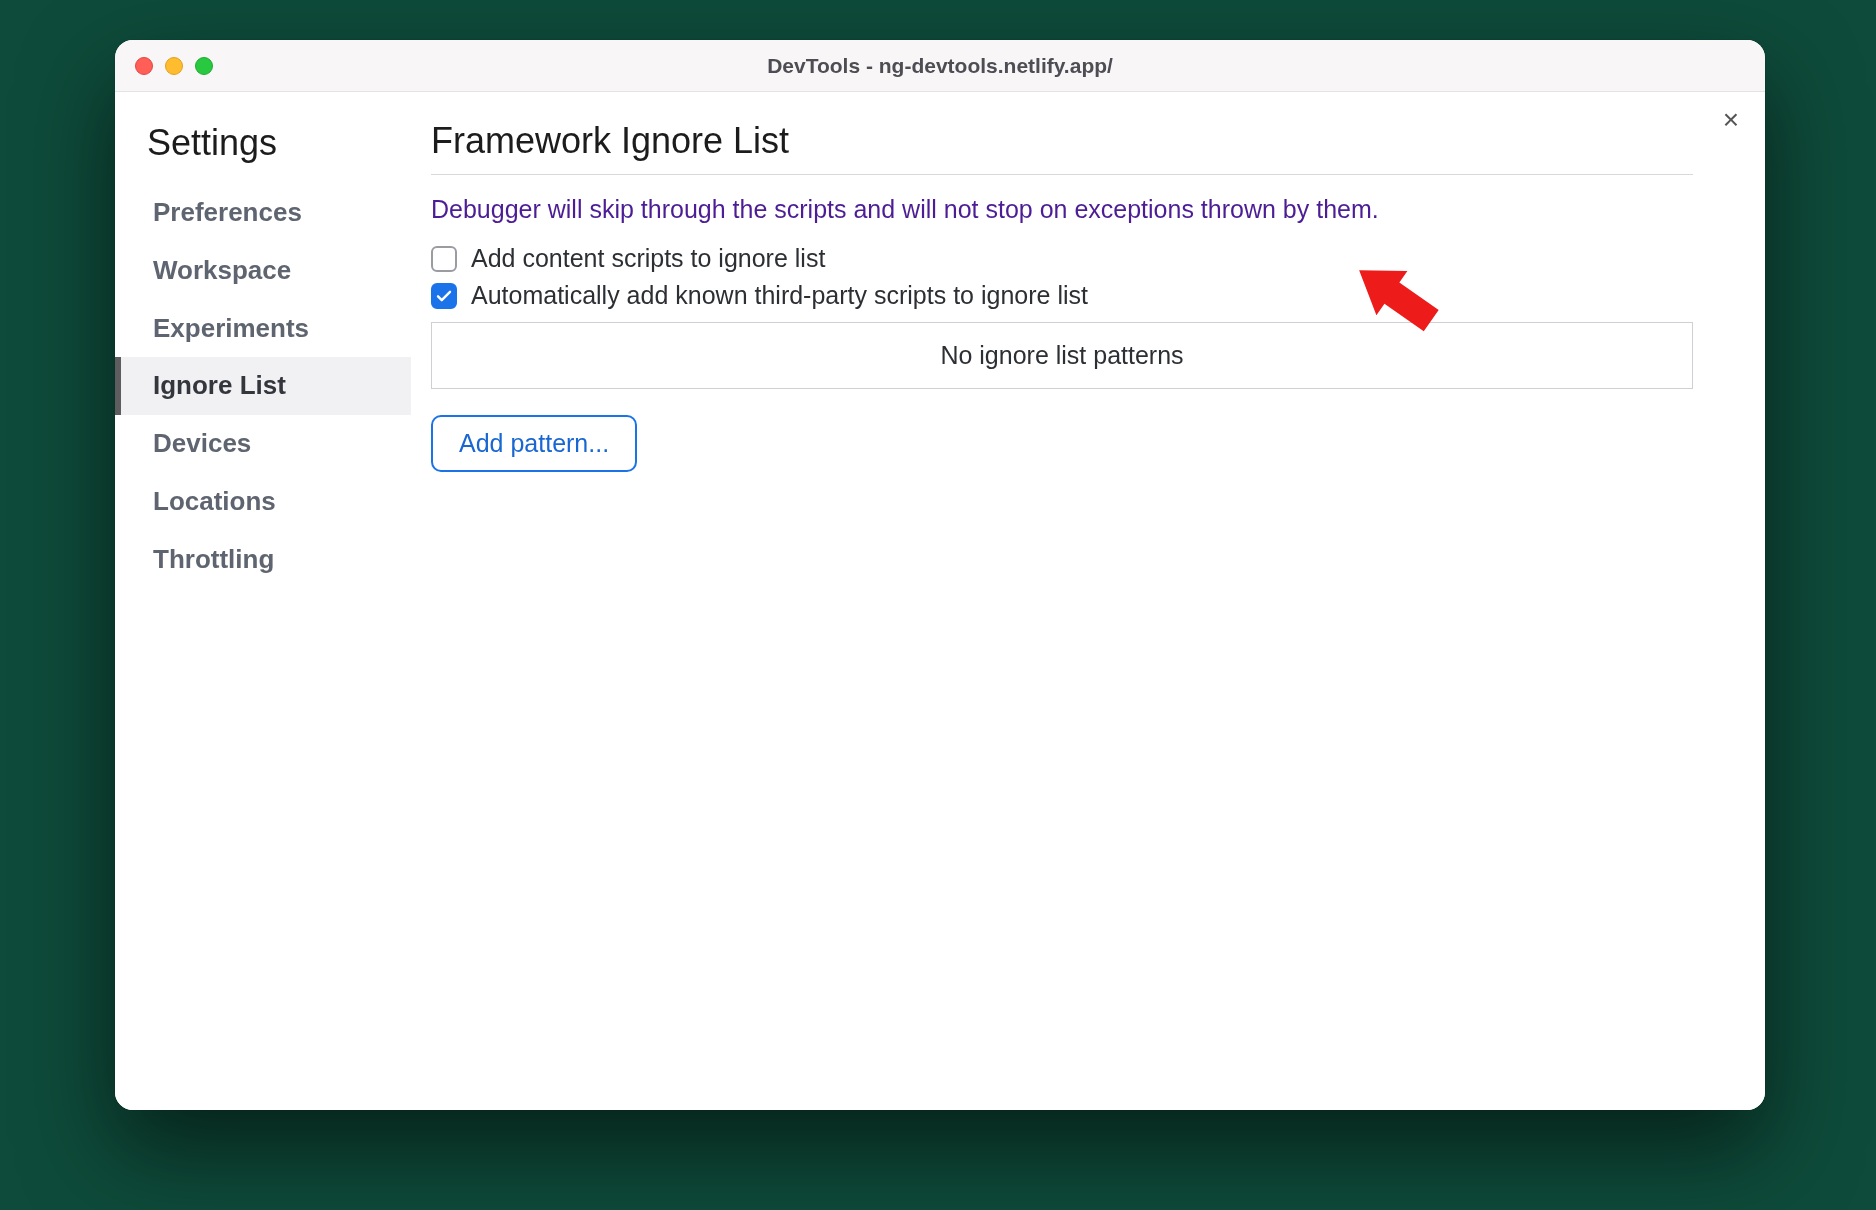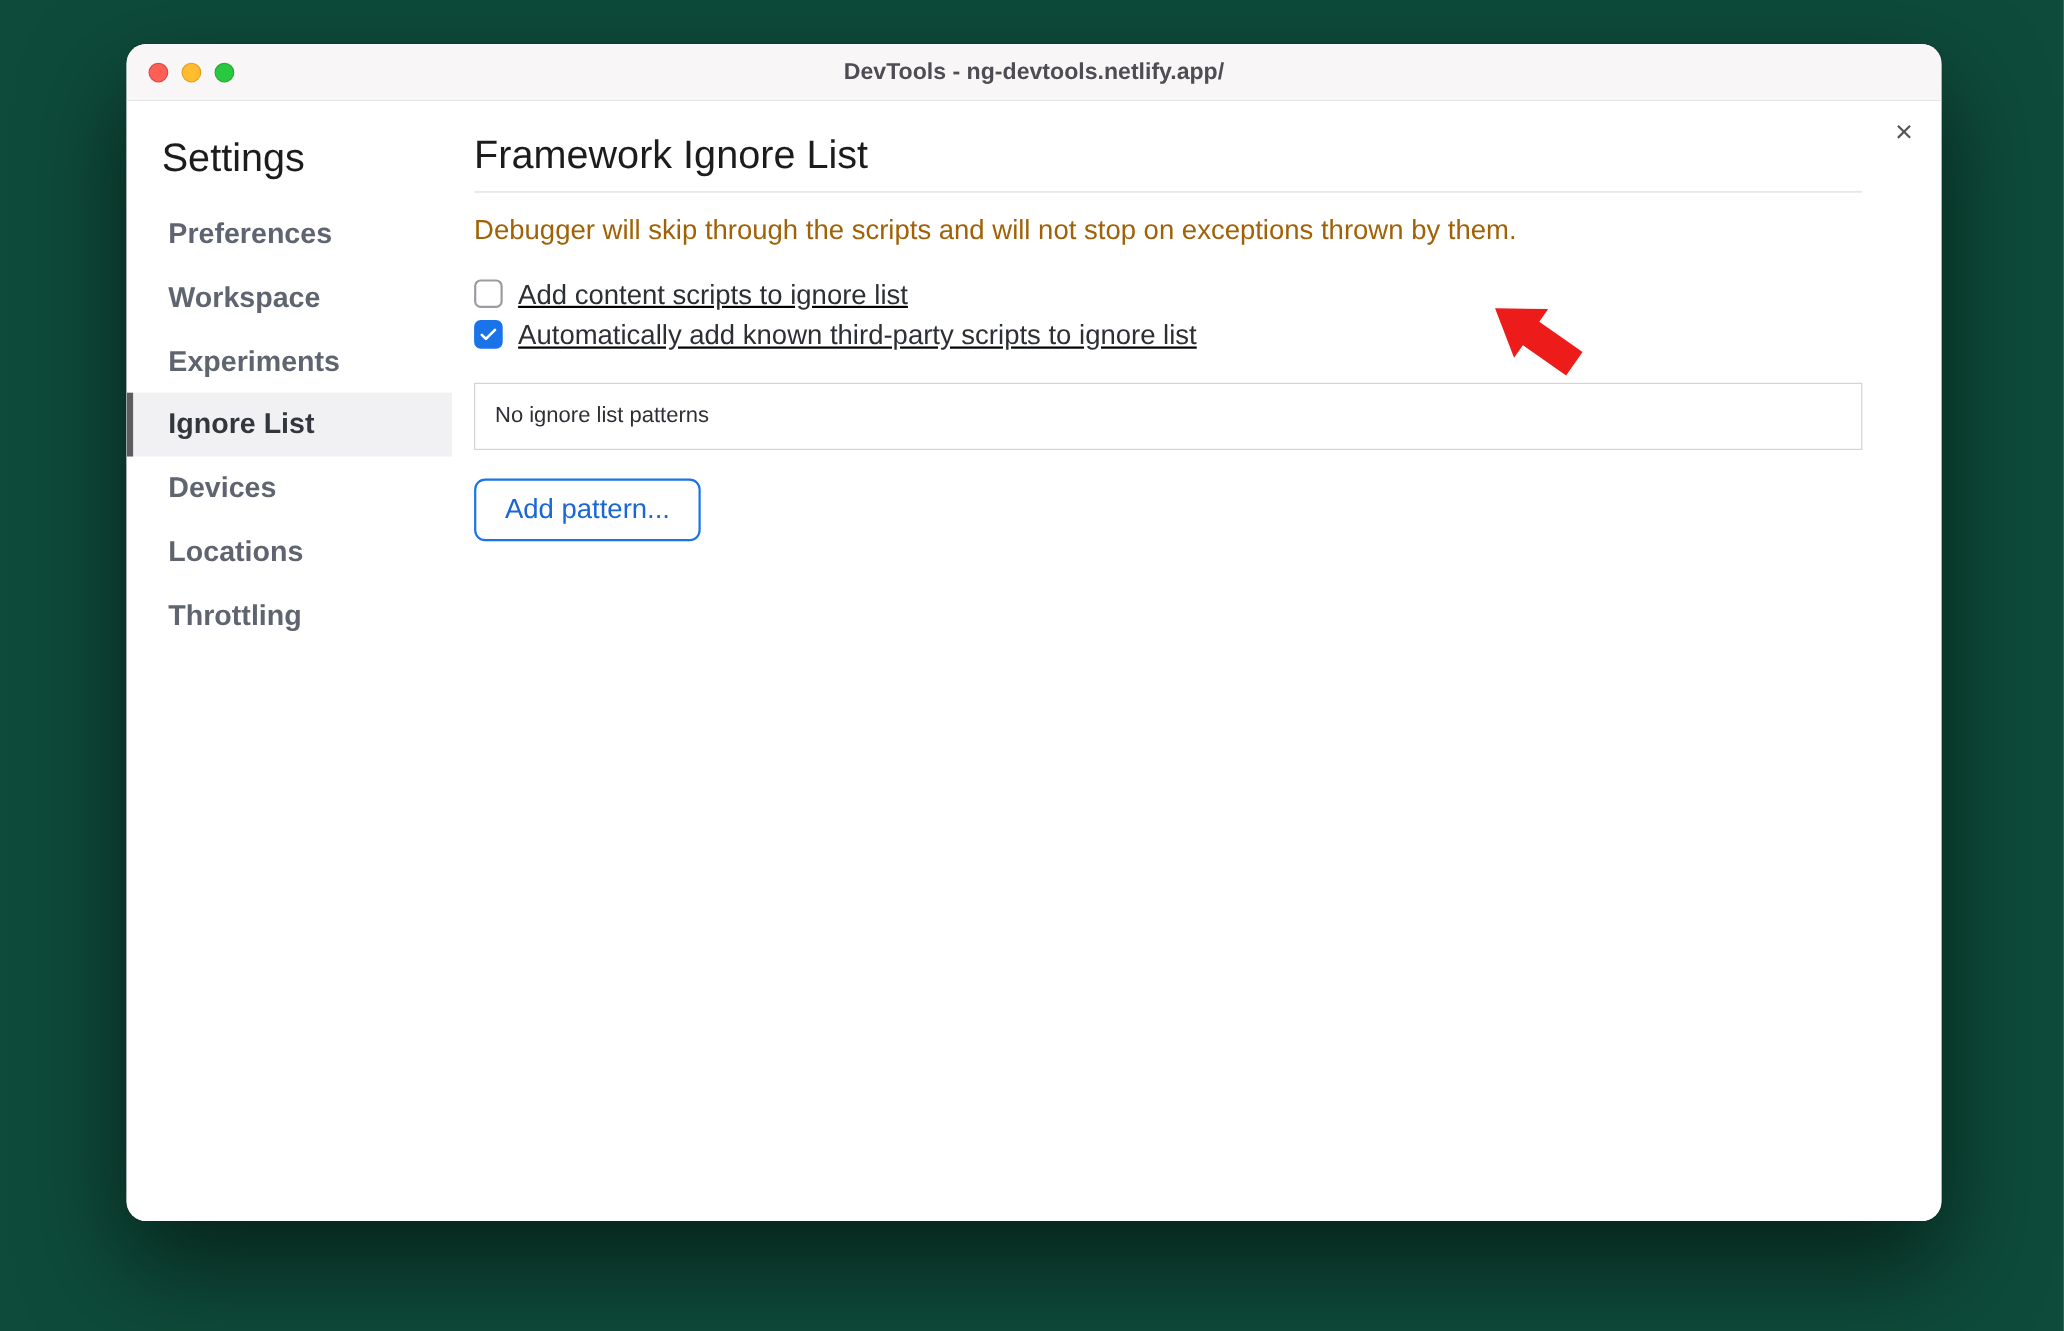--- a/index.html
+++ b/index.html
@@ -113,29 +113,29 @@
   .main-title {
     font-size: 36px;
     font-weight: 500;
     color: #1c1c1c;
     padding-bottom: 12px;
     border-bottom: 1px solid #d9d9dc;
     margin-bottom: 20px;
   }
   .subtitle {
     font-size: 25px;
-    color: #a16207;
-    margin-bottom: 30px;
+    color: #4c1d95;
+    margin-bottom: 20px;
   }
   .checkbox-row {
     display: flex;
+    align-items: center;
     gap: 14px;
     margin-bottom: 8px;
     position: relative;
-    text-decoration: underline;
   }
   .checkbox-box {
     width: 26px; height: 26px;
     border: 2px solid #9b9ba2;
     border-radius: 6px;
     display: inline-flex;
     align-items: center;
     justify-content: center;
     flex: 0 0 auto;
     background: #fff;
@@ -152,24 +152,25 @@
 
   .arrow-annotation {
     position: absolute;
     left: 910px;
     top: -30px;
     color: #ee1b1b;
     pointer-events: none;
   }
 
   .pattern-box {
-    margin-top: 28px;
+    margin-top: 12px;
     border: 1px solid #cfcfd4;
+    text-align: center;
     padding: 18px;
-    font-size: 20px;
+    font-size: 25px;
     color: #2c2f33;
   }
 
   .add-pattern-btn {
     margin-top: 26px;
     display: inline-block;
     border: 2px solid #1a73e8;
     border-radius: 10px;
     color: #1967d2;
     font-size: 25px;

